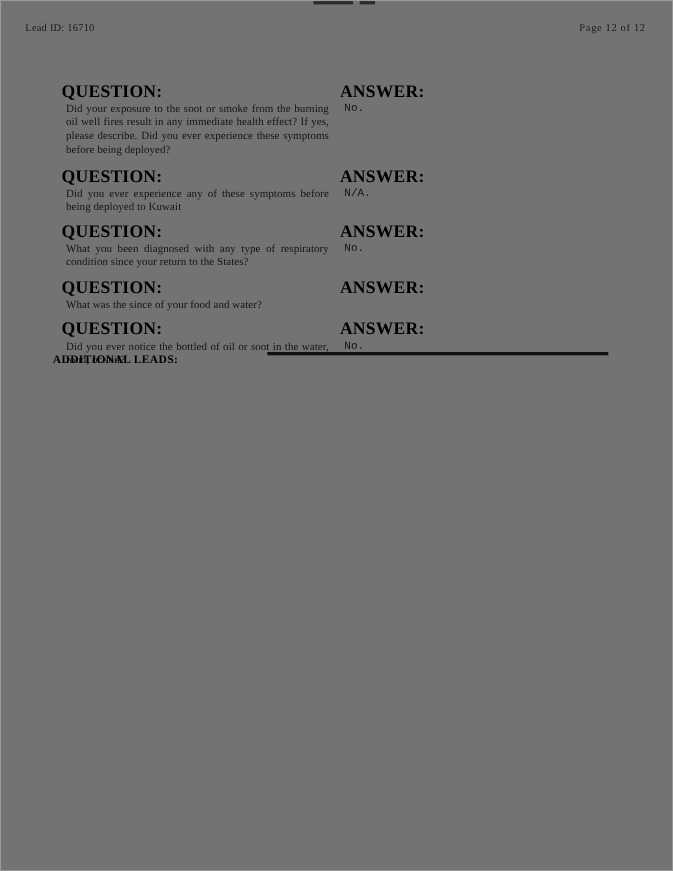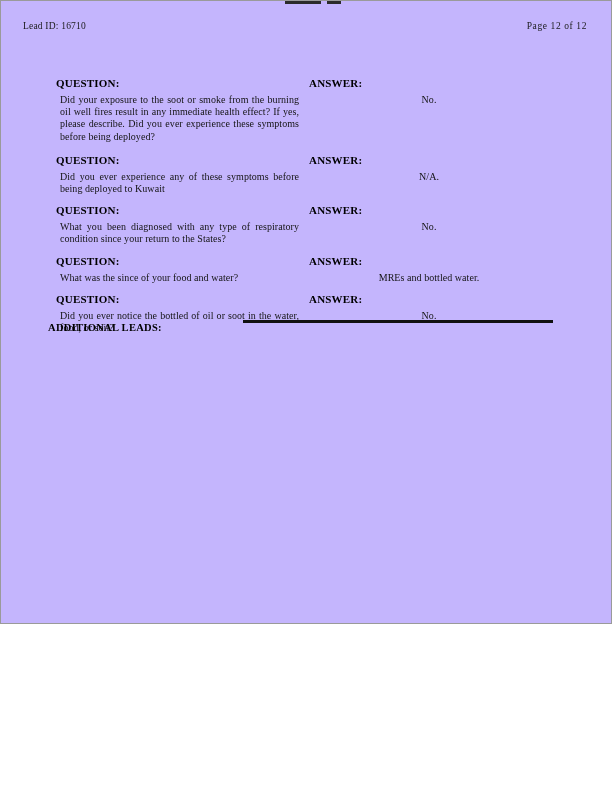--- a/index.html
+++ b/index.html
@@ -13,24 +13,24 @@
     font-family: "Liberation Serif", serif;
     color: #000000;
     position: relative;
     overflow: hidden;
   }
   .page {
     position: absolute;
     left: 0;
     top: 0;
     width: 612px;
-    height: 624px;
+    height: 792px;
     border: 1px solid #9a9a9a;
     box-sizing: border-box;
-    background: #c4b5fd;
+    background: #737373;
   }
   
   .top-tick {
     position: absolute;
     top: 0;
     height: 3px;
     background: #2b2b2b;
   }
   .tick-a { left: 284px; width: 36px; }
   .tick-b { left: 326px; width: 14px; }
@@ -80,37 +80,38 @@
   .col-a {
     position: absolute;
     left: 253px;
     top: 0;
     width: 240px;
     display: inline-block;
     vertical-align: top;
   }
   .lbl {
     font-weight: bold;
-    font-size: 11px;
+    font-size: 16px;
     letter-spacing: 0.2px;
     line-height: 13px;
     margin: 0 0 1px 0;
     color: #000;
   }
   .txt {
     font-size: 10px;
     line-height: 12.2px;
     letter-spacing: 0.05px;
     margin: 4px;
     color: #141414;
     text-align: justify;
     text-justify: inter-word;
   }
   .col-a .txt {
-    text-align: center;
+    text-align: left;
+    font-family: Liberation Mono, monospace;
   }
   .gap {
     height: 7px;
   }
   .gap-sm {
     height: 5px;
   }
 
   .leads-wrap {
     position: absolute;
@@ -184,21 +185,20 @@
     </div>
     <div class="gap-sm"></div>
 
     <div class="qa-row">
       <div class="col-q">
         <p class="lbl">QUESTION:</p>
         <p class="txt">What was the since of your food and water?</p>
       </div>
       <div class="col-a">
         <p class="lbl">ANSWER:</p>
-        <p class="txt">MREs and bottled water.</p>
       </div>
     </div>
     <div class="gap-sm"></div>
 
     <div class="qa-row">
       <div class="col-q">
         <p class="lbl">QUESTION:</p>
         <p class="txt">Did you ever notice the bottled of oil or soot in the water, food, or soil?</p>
       </div>
       <div class="col-a">

